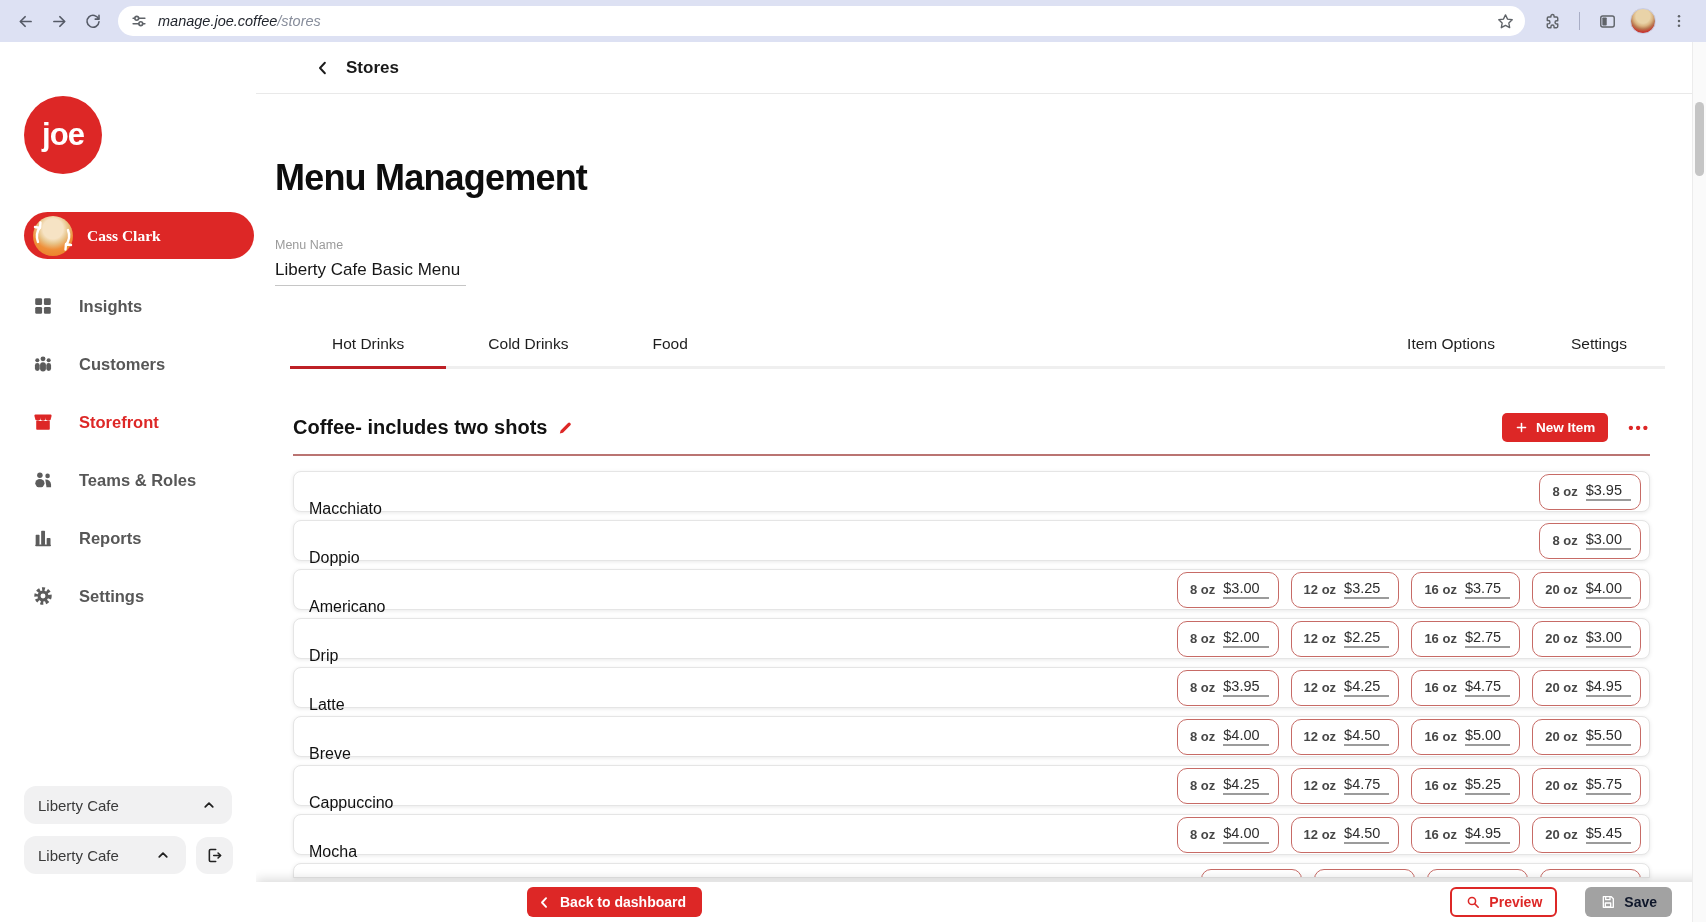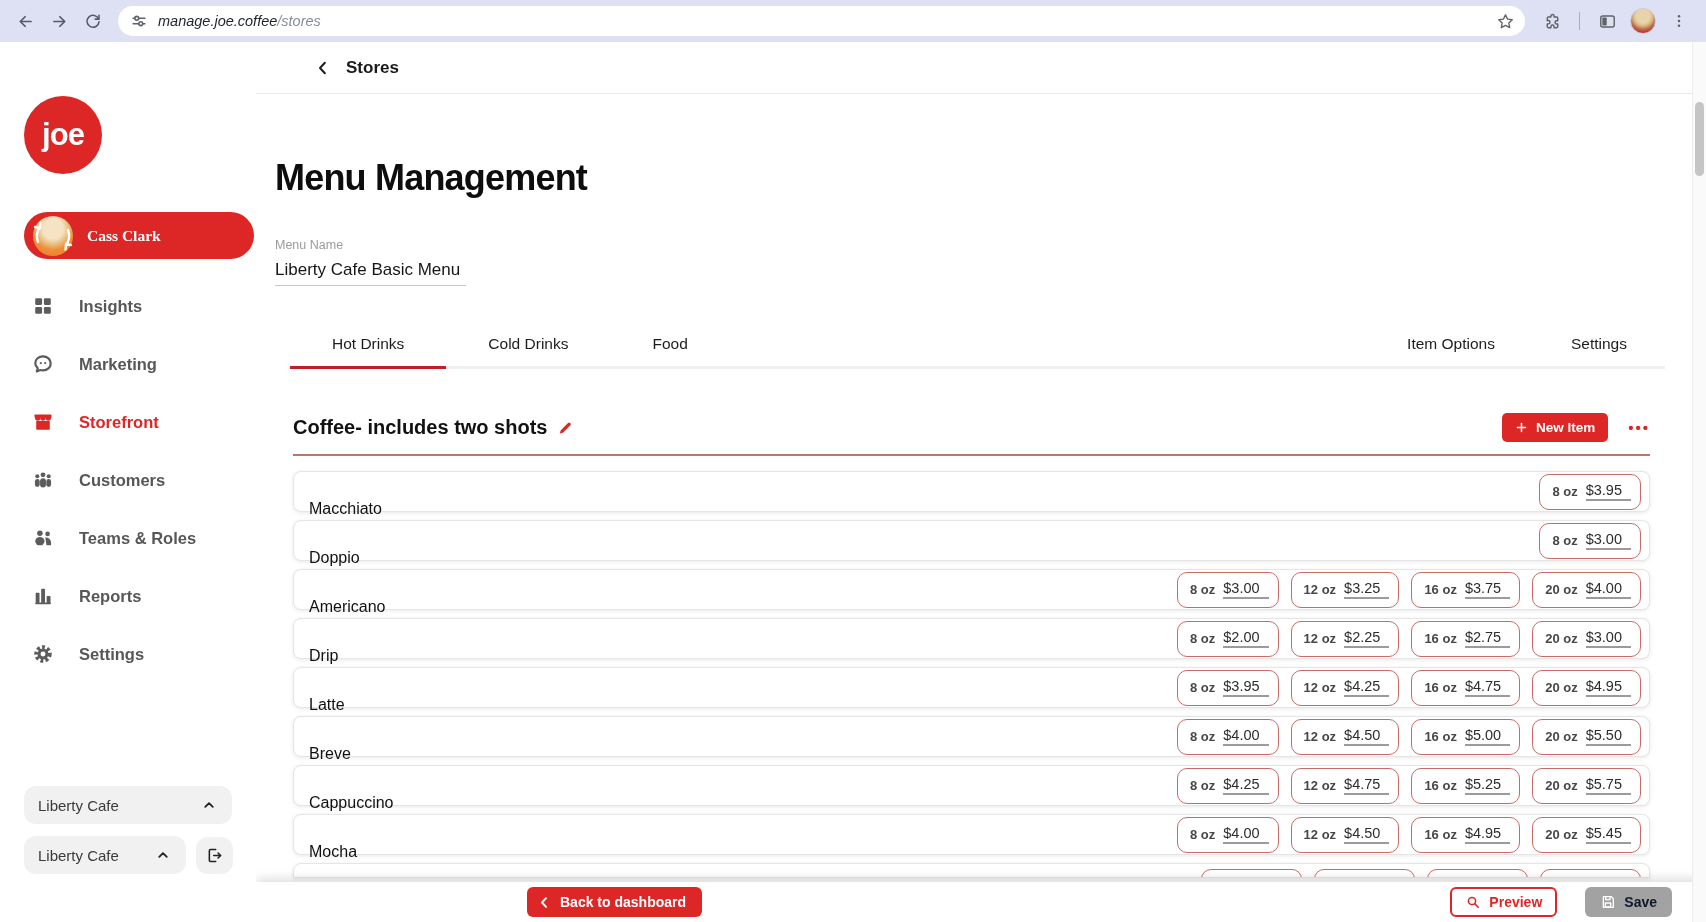--- a/index.html
+++ b/index.html
@@ -211,52 +211,42 @@
               <rect x="3.5" y="3.5" width="7.5" height="7.5" rx="1.5"></rect>
               <rect x="13" y="3.5" width="7.5" height="7.5" rx="1.5"></rect>
               <rect x="3.5" y="13" width="7.5" height="7.5" rx="1.5"></rect>
               <rect x="13" y="13" width="7.5" height="7.5" rx="1.5"></rect>
             </svg>
           </span>
     <span class="nav-label">Insights</span>
   </div>
         <div class="nav-item">
     <span class="nav-icon">
-            <svg width="22" height="22" viewBox="0 0 24 24" fill="none" stroke="currentColor" stroke-width="2.4">
-              <path d="M12 3.6c-4.7 0-8.4 3.3-8.4 7.5 0 2.1 1 4 2.6 5.3l-1 3.7 3.9-1.5c.9.3 1.9.4 2.9.4 4.7 0 8.4-3.3 8.4-7.6s-3.7-7.8-8.4-7.8z" stroke-linejoin="round"></path>
-              <circle cx="9.6" cy="11" r="1.2" fill="currentColor" stroke="none"></circle>
-              <circle cx="14.4" cy="11" r="1.2" fill="currentColor" stroke="none"></circle>
-            </svg>
-          </span>
-    <span class="nav-label">Marketing</span>
+            <svg width="22" height="22" viewBox="0 0 24 24" fill="currentColor">
+              <circle cx="5.8" cy="7.8" r="2.2"></circle>
+              <circle cx="12" cy="6.4" r="2.7"></circle>
+              <circle cx="18.2" cy="7.8" r="2.2"></circle>
+              <rect x="3.2" y="11" width="5.2" height="8.6" rx="2.6"></rect>
+              <rect x="15.6" y="11" width="5.2" height="8.6" rx="2.6"></rect>
+              <rect x="8.8" y="10" width="6.4" height="10.2" rx="3.2"></rect>
+            </svg>
+          </span>
+    <span class="nav-label">Customers</span>
   </div>
         <div class="nav-item active">
     <span class="nav-icon">
             <svg width="22" height="22" viewBox="0 0 24 24" fill="currentColor">
               <rect x="2.8" y="3.8" width="18.4" height="3.6" rx="0.8"></rect>
               <circle cx="6.3" cy="7.6" r="3"></circle>
               <circle cx="12" cy="7.6" r="3"></circle>
               <circle cx="17.7" cy="7.6" r="3"></circle>
               <path d="M4.6 11h14.8v8.6a0.9 0.9 0 0 1-0.9 0.9H5.5a0.9 0.9 0 0 1-0.9-0.9z"></path>
             </svg>
           </span>
     <span class="nav-label">Storefront</span>
-  </div>
-        <div class="nav-item">
-    <span class="nav-icon">
-            <svg width="22" height="22" viewBox="0 0 24 24" fill="currentColor">
-              <circle cx="5.8" cy="7.8" r="2.2"></circle>
-              <circle cx="12" cy="6.4" r="2.7"></circle>
-              <circle cx="18.2" cy="7.8" r="2.2"></circle>
-              <rect x="3.2" y="11" width="5.2" height="8.6" rx="2.6"></rect>
-              <rect x="15.6" y="11" width="5.2" height="8.6" rx="2.6"></rect>
-              <rect x="8.8" y="10" width="6.4" height="10.2" rx="3.2"></rect>
-            </svg>
-          </span>
-    <span class="nav-label">Customers</span>
   </div>
         <div class="nav-item">
     <span class="nav-icon">
             <svg width="22" height="22" viewBox="0 0 24 24" fill="currentColor">
               <circle cx="8.6" cy="6.8" r="3"></circle>
               <rect x="3.6" y="11" width="10" height="9" rx="5"></rect>
               <circle cx="17" cy="7.5" r="2.5"></circle>
               <path d="M14.5 11.4a5.8 5.8 0 0 1 6.3 5.7v2.9h-5z"></path>
             </svg>
           </span>

